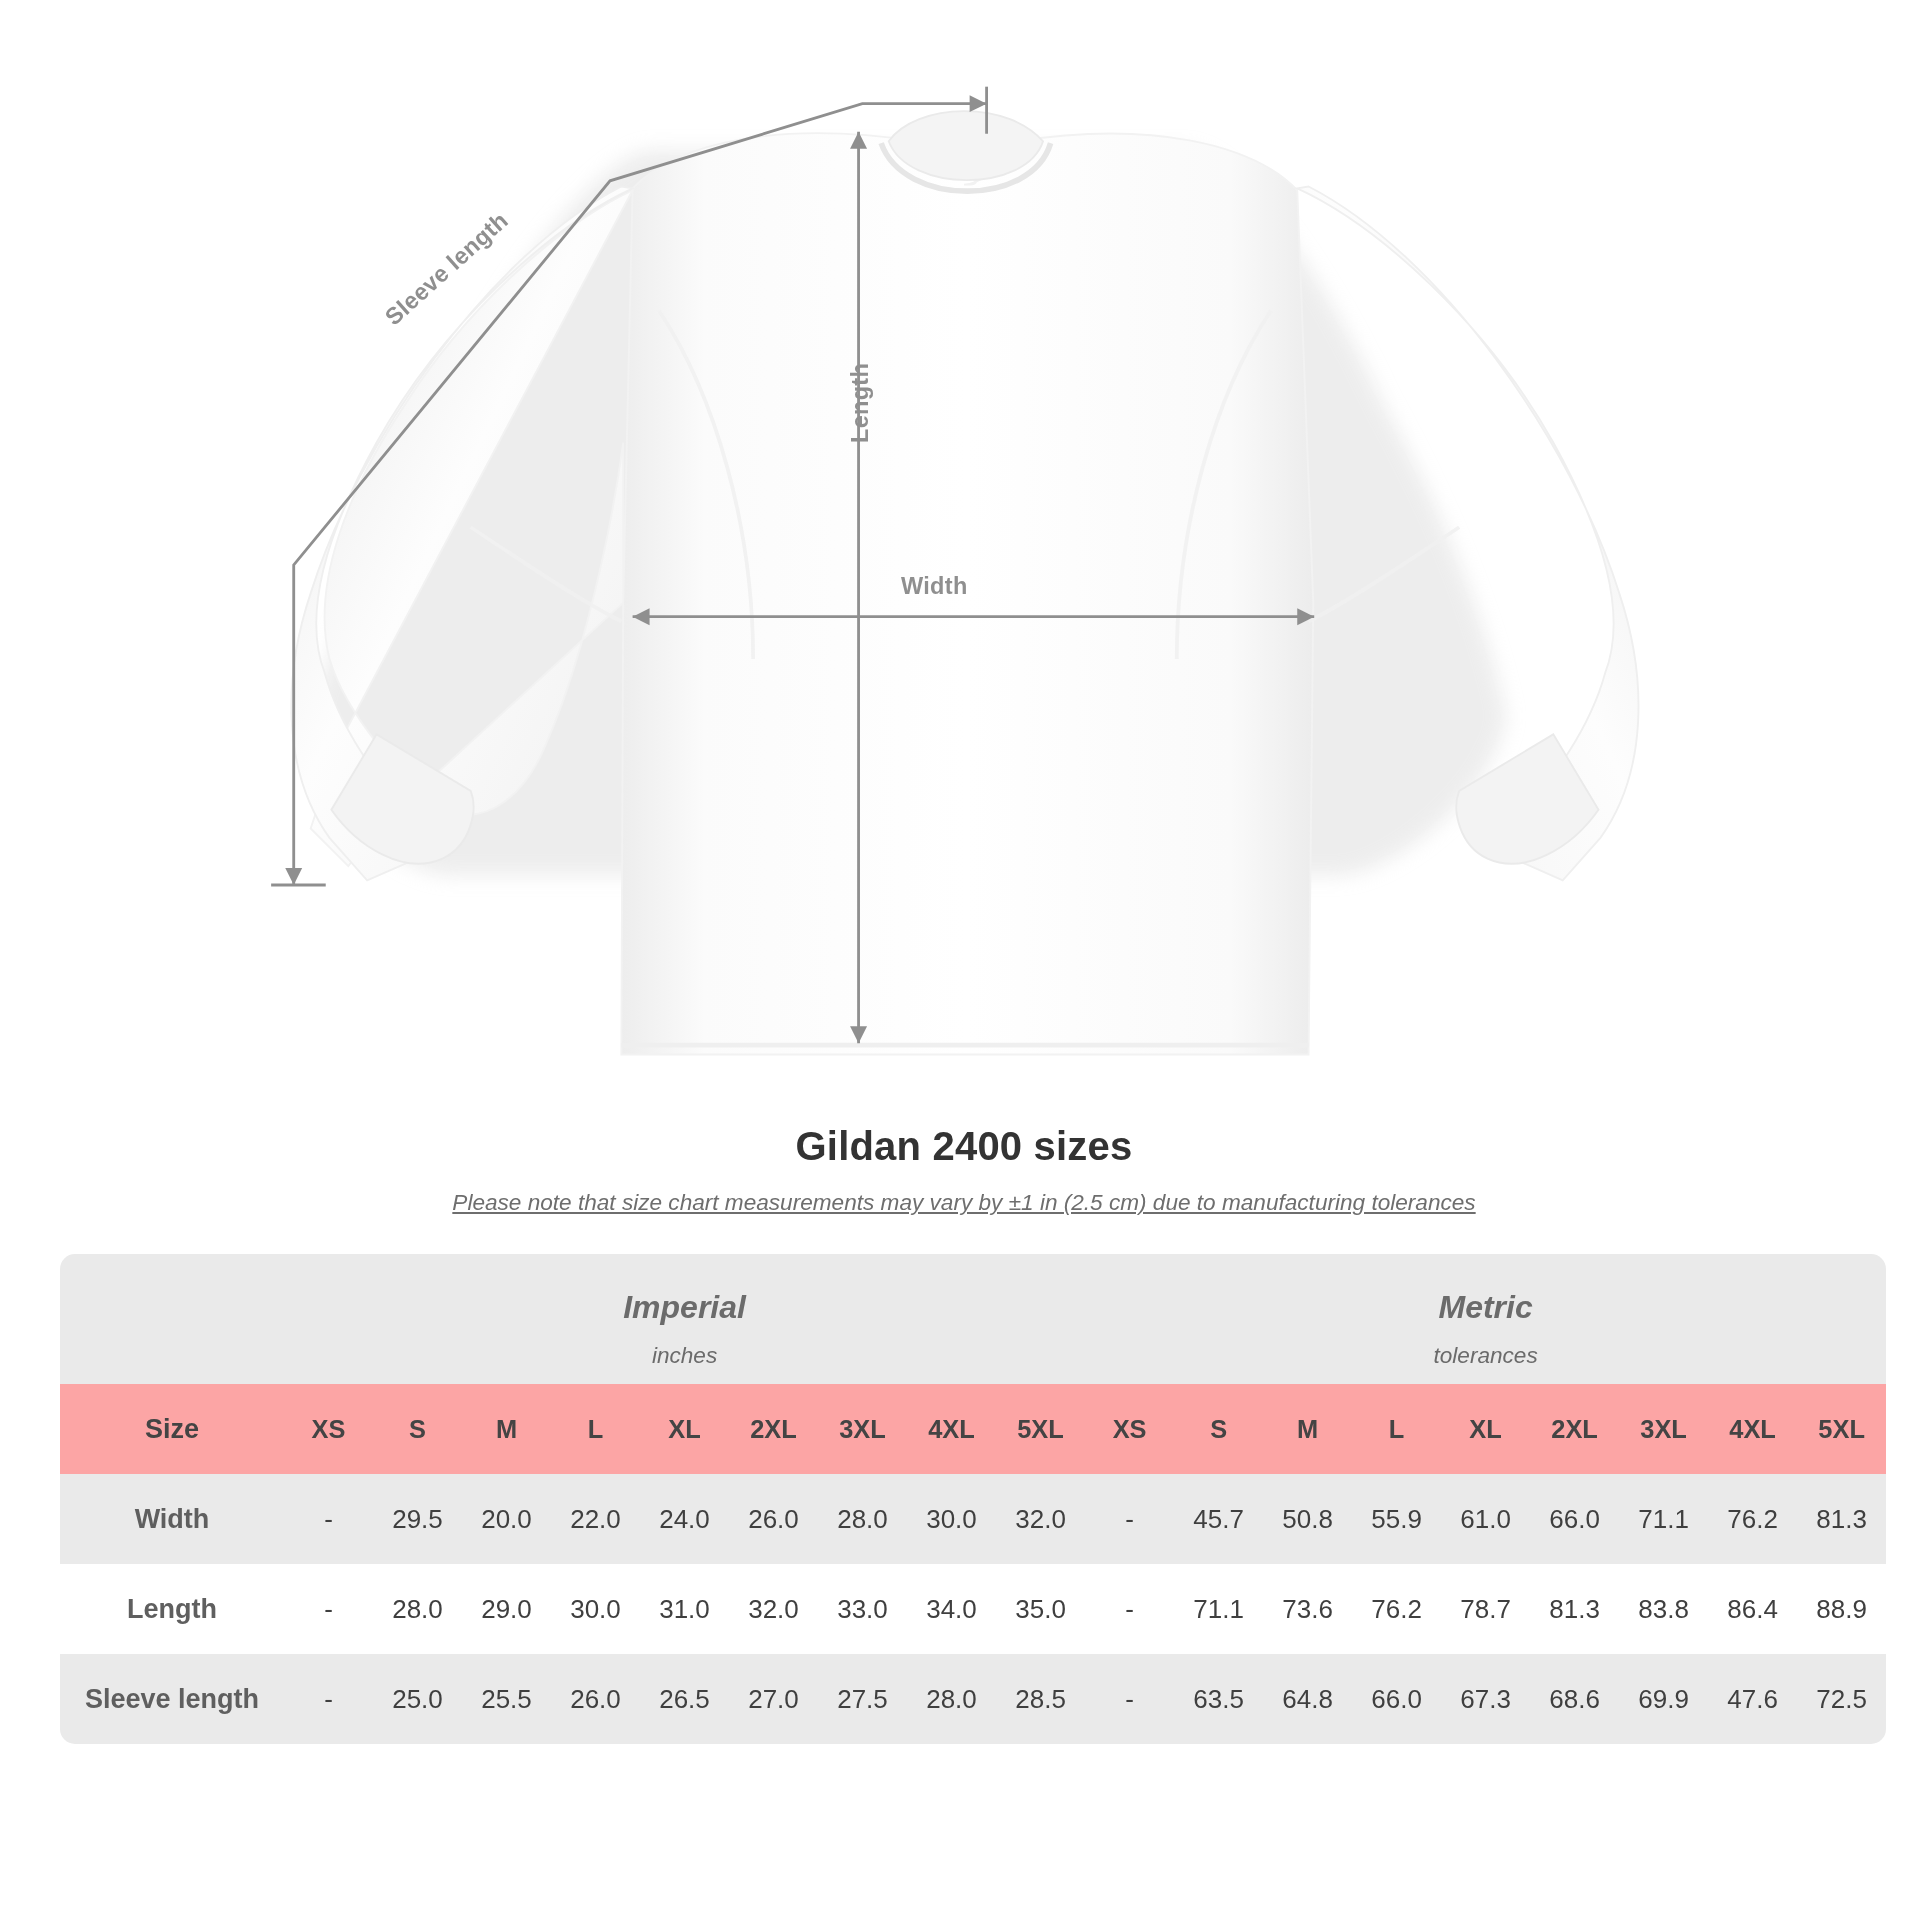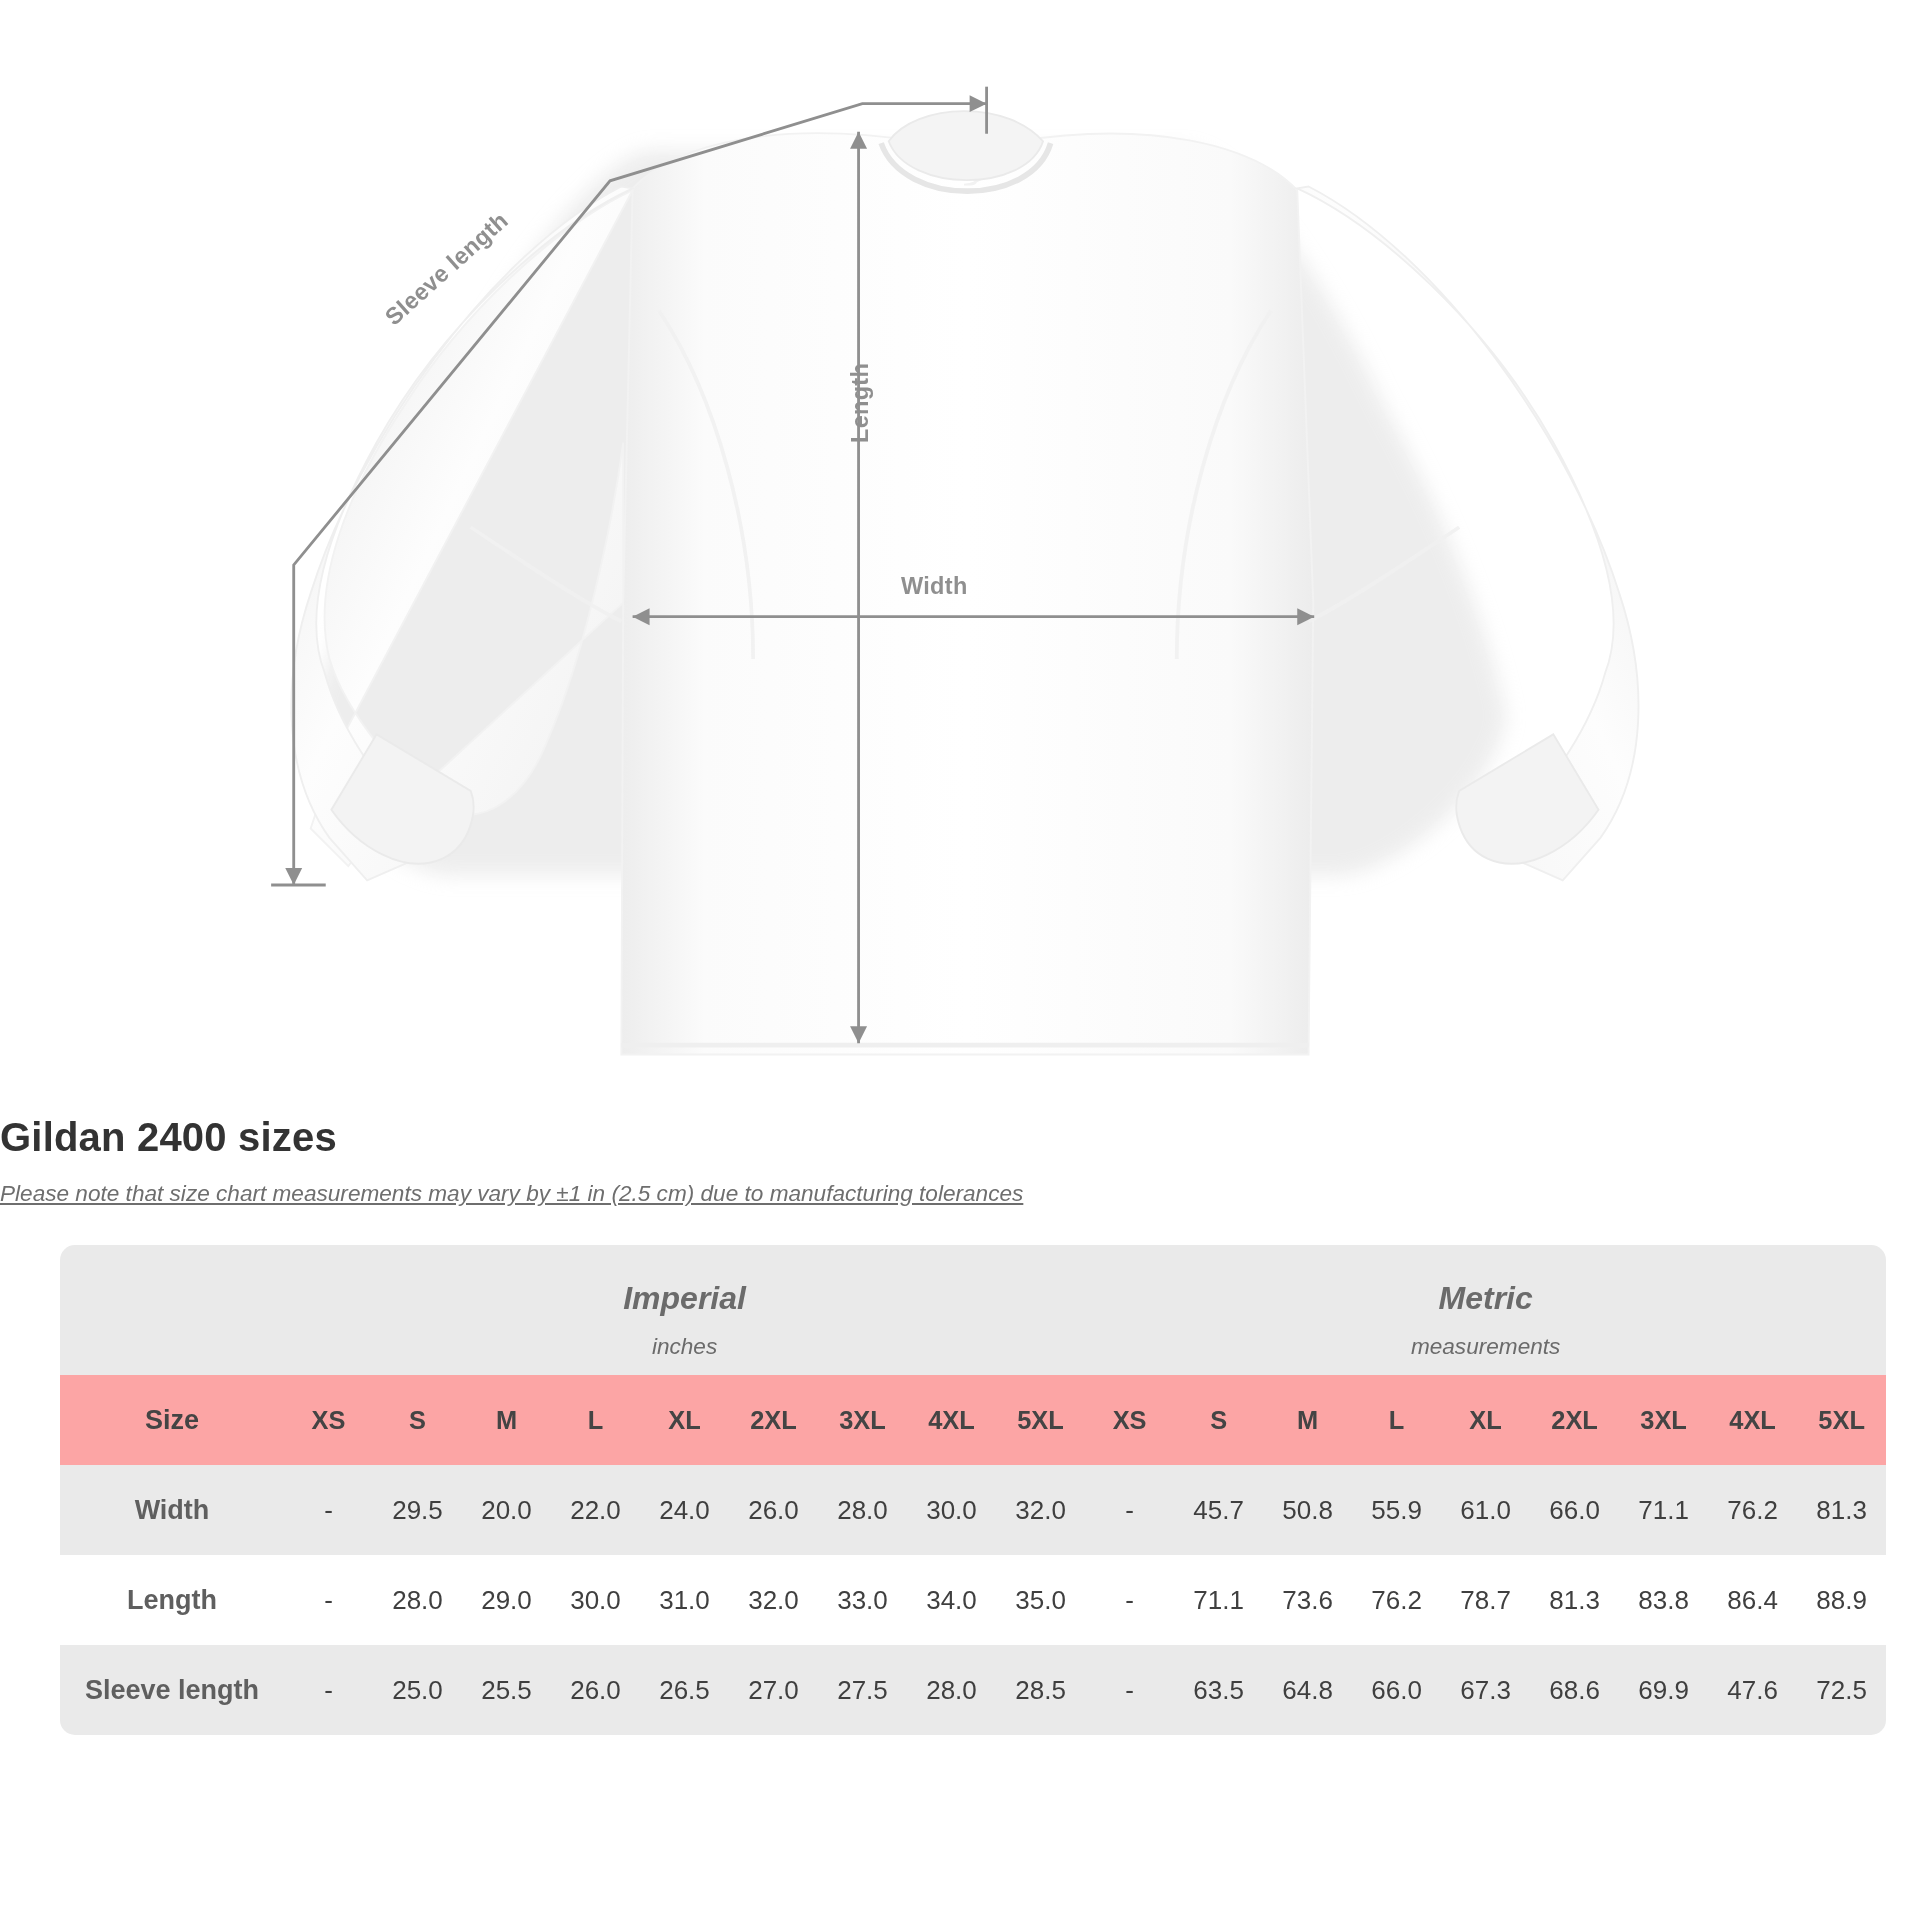--- a/index.html
+++ b/index.html
@@ -47,21 +47,22 @@
     transform-origin: left top;
   }
   .dim-label.sleeve-label {
     left: 380px; top: 311px;
     transform: rotate(-42deg);
     transform-origin: left top;
   }
 
   
   .title-block {
-    margin-top: 4px;
+    text-align: center;
+    margin-top: 13px;
   }
   .chart-title {
     font-size: 40px;
     font-weight: bold;
     color: #333333;
     letter-spacing: 0.2px;
   }
   .chart-note {
     margin-top: 21px;
     font-size: 22.6px;
@@ -251,21 +252,21 @@
       </colgroup>
       <tbody>
         <tr class="unit-row">
           <td class="corner-left"></td>
           <td colspan="9">
             <div class="unit-name">Imperial</div>
             <div class="unit-sub">inches</div>
           </td>
           <td colspan="9" class="corner-right">
             <div class="unit-name">Metric</div>
-            <div class="unit-sub">measurements</div>
+            <div class="unit-sub">tolerances</div>
           </td>
         </tr>
 
         <tr class="head-row">
           <td class="rowlabel">Size</td>
           <td>XS</td>
           <td>S</td>
           <td>M</td>
           <td>L</td>
           <td>XL</td>

